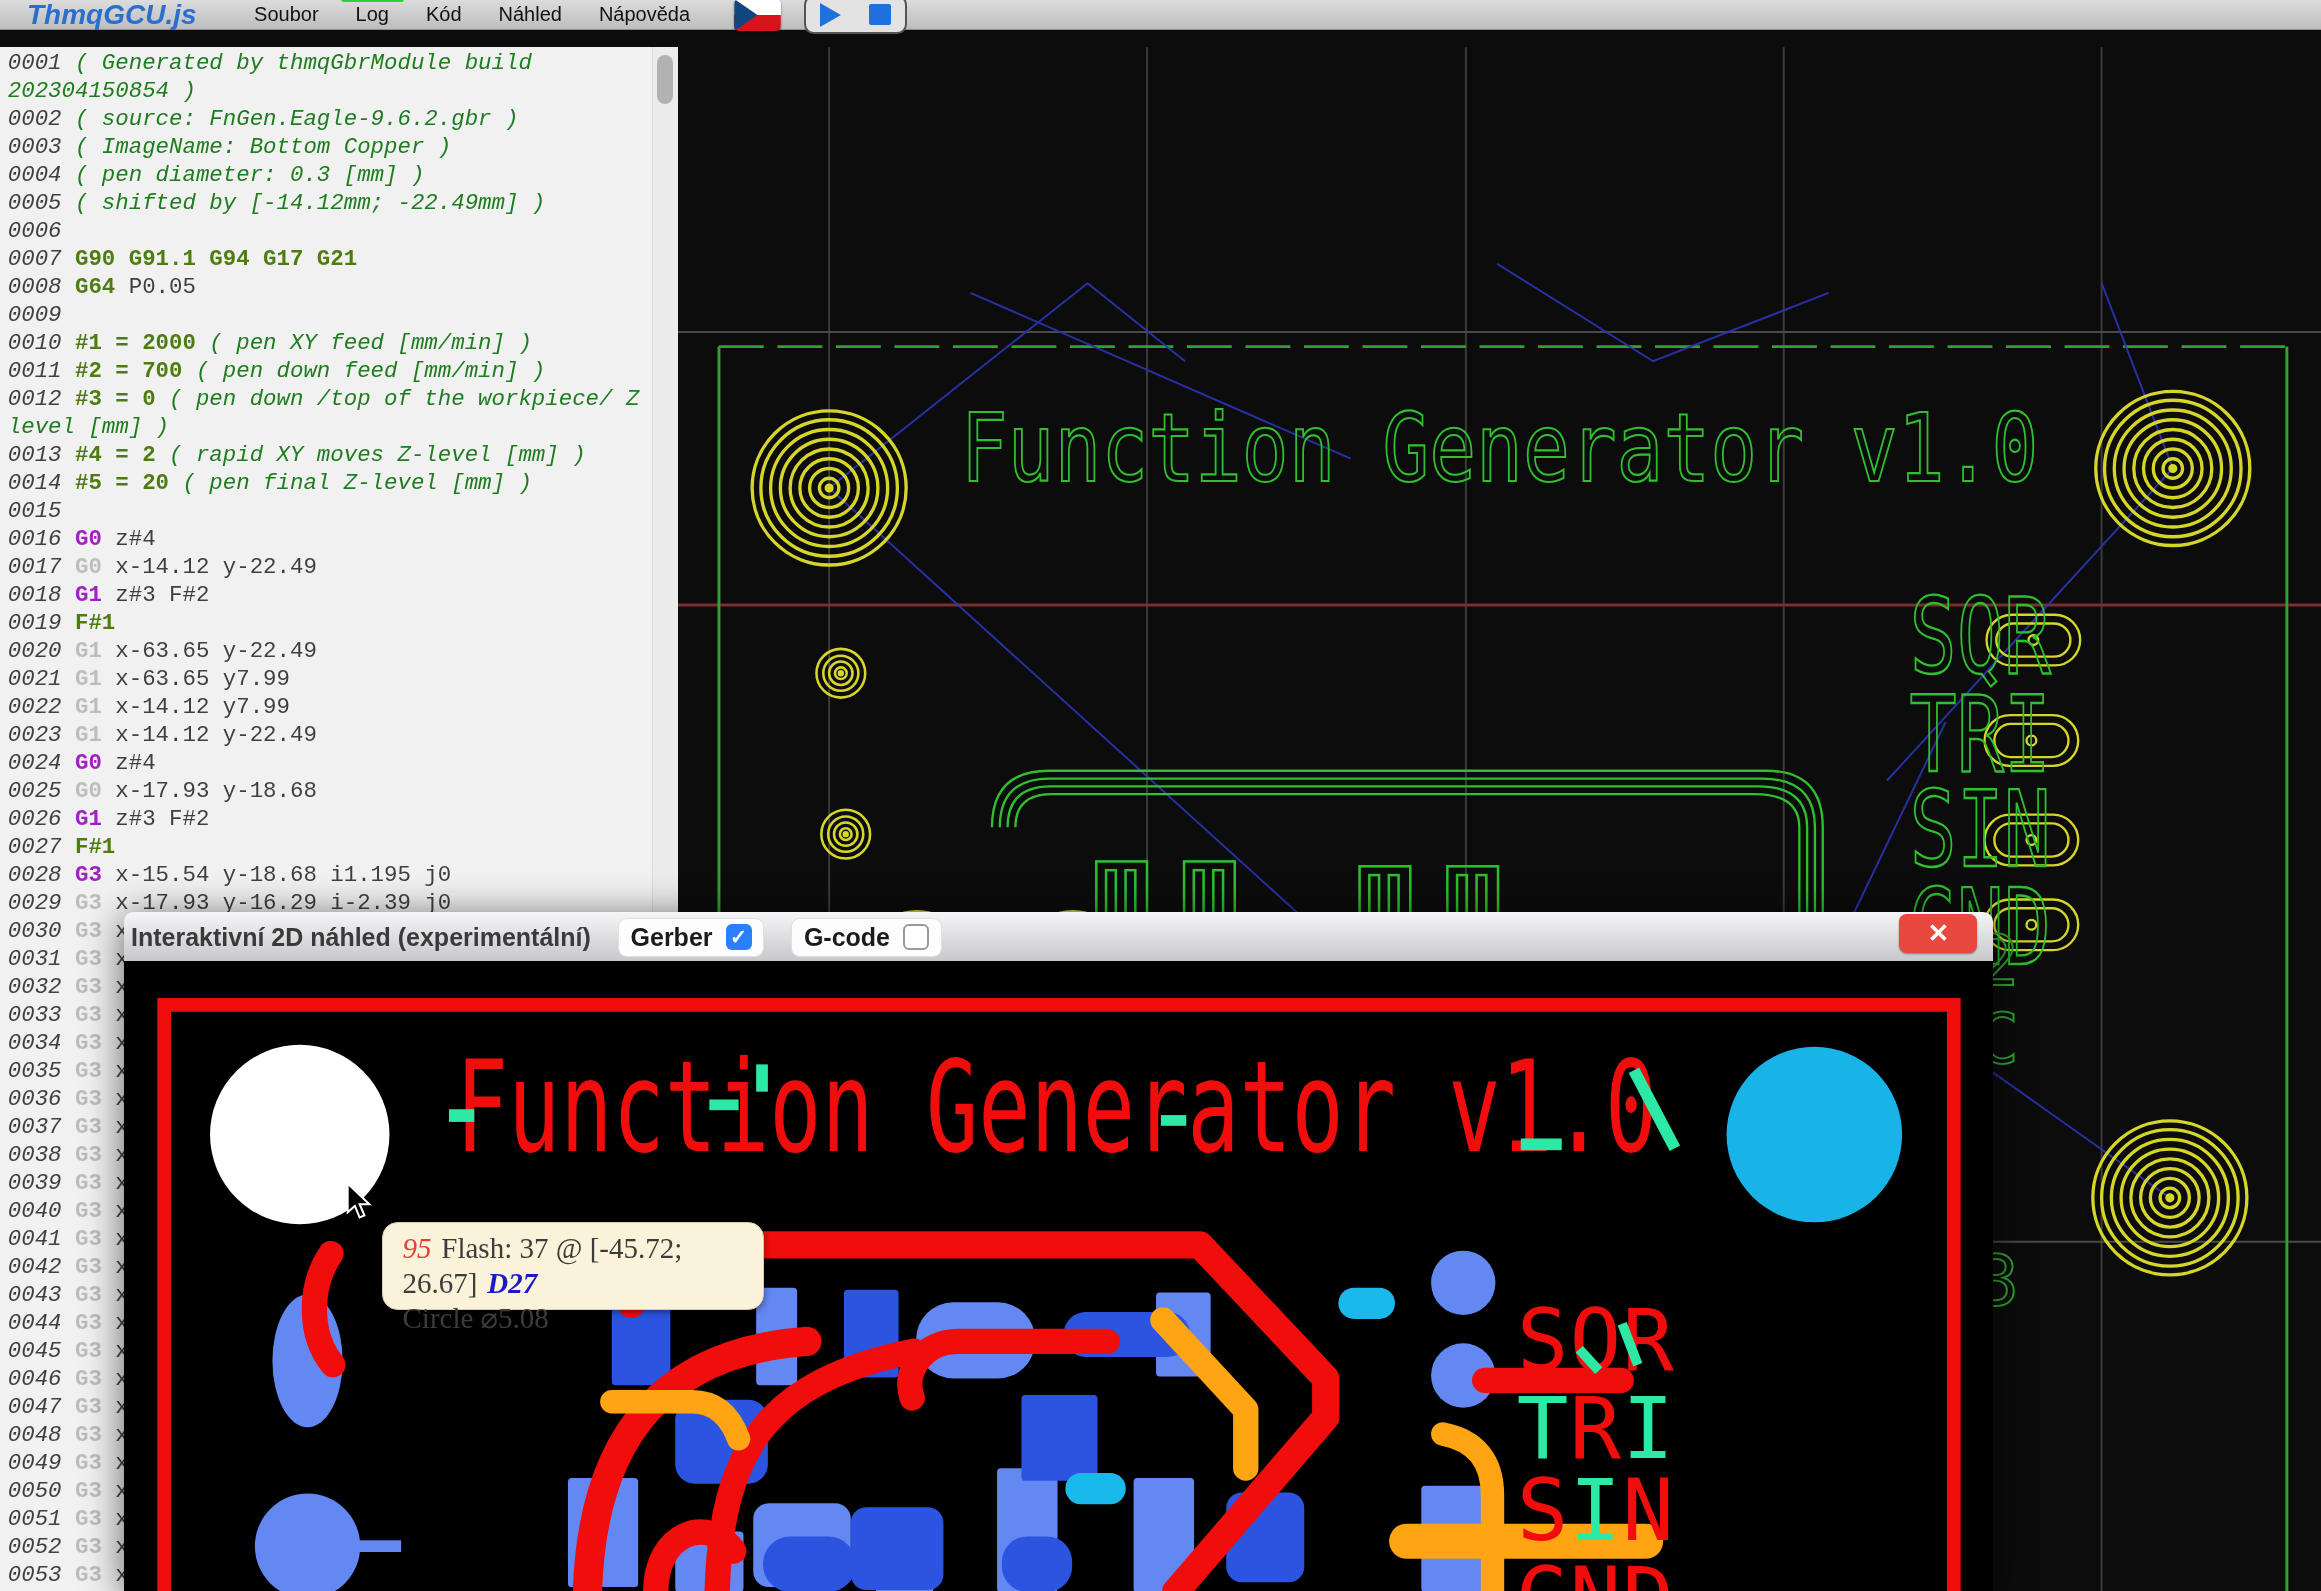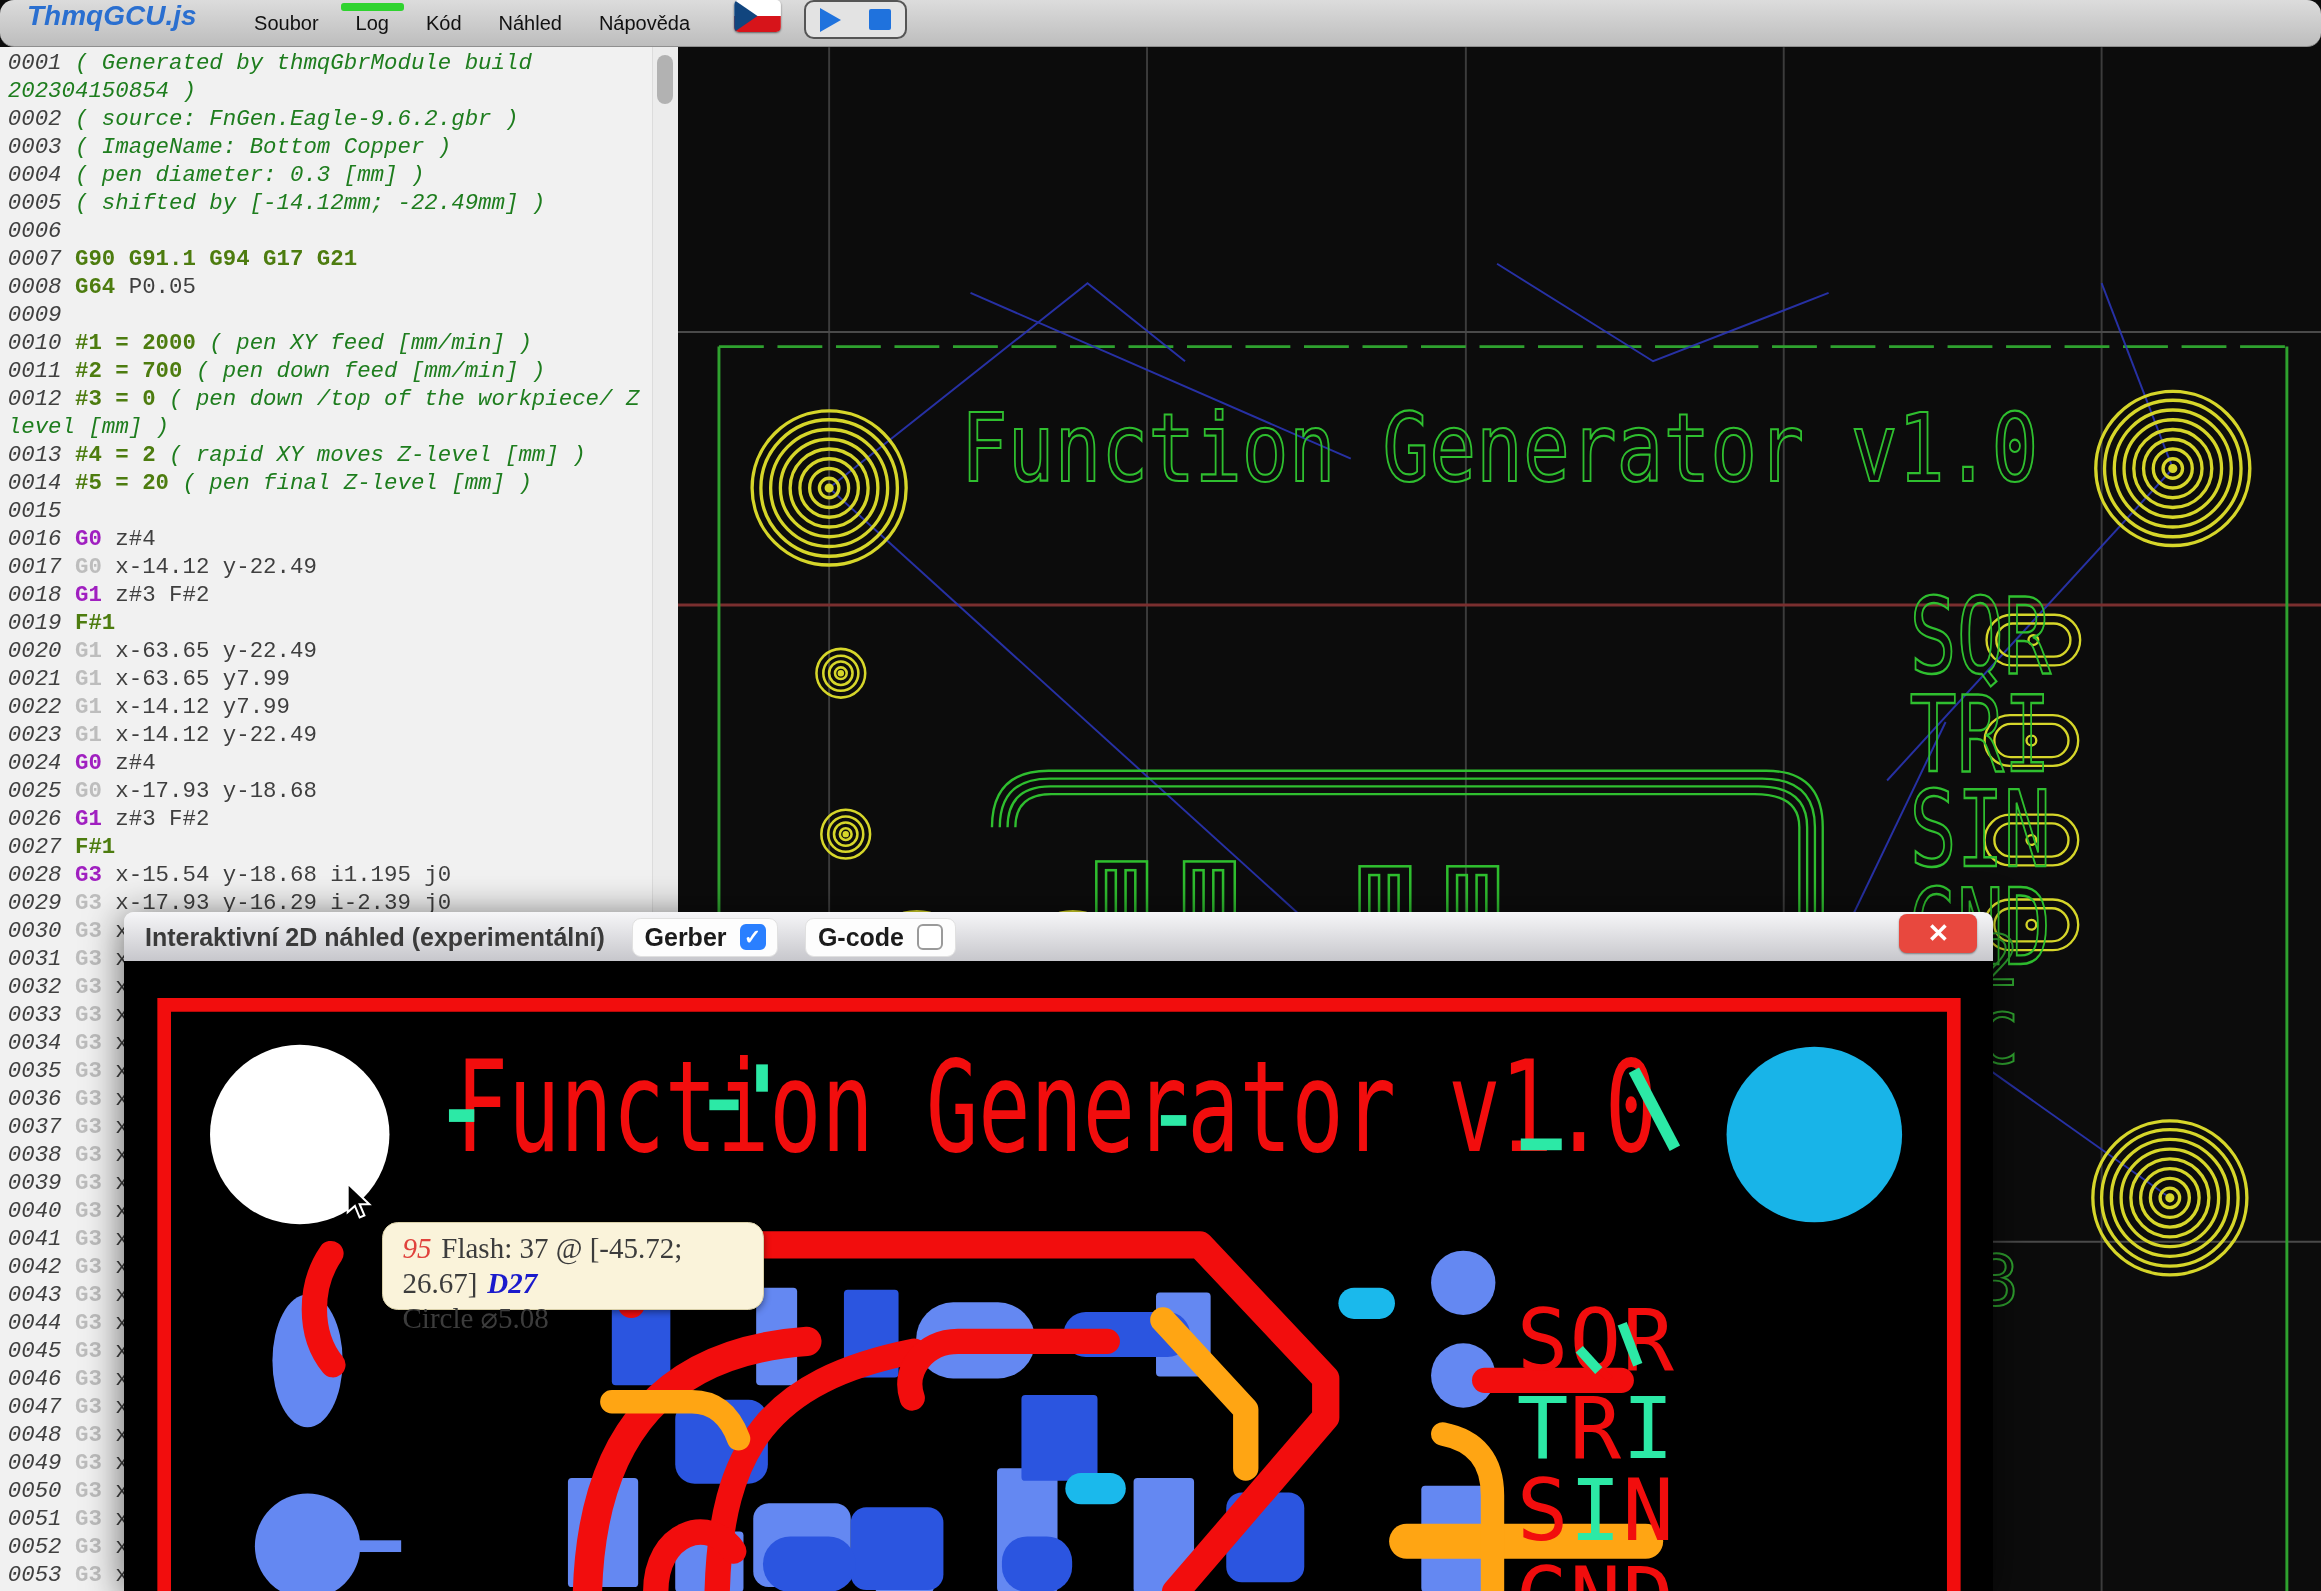--- a/index.html
+++ b/index.html
@@ -1,21 +1,21 @@
 <!DOCTYPE html>
 <html><head>
 <meta charset="utf-8">
 <style>
   html,body{margin:0;padding:0;background:#222;}
   #screen{position:relative;width:2321px;height:1592px;overflow:hidden;background:#0c0c0c;
           font-family:"Liberation Sans",sans-serif;}
   
-  .menubar{position:absolute;left:0;top:0;width:2321px;height:47px;
+  .menubar{position:absolute;left:0;top:0;width:2321px;height:30px;
     background:linear-gradient(#dcdcdc,#bdbdbd);border-bottom:1px solid #8f8f8f;
-    display:flex;padding-left:27px;box-sizing:border-box;z-index:5;border-radius:14px;}
+    display:flex;align-items:center;padding-left:27px;box-sizing:border-box;z-index:5;}
   .brand{font-size:28px;font-weight:bold;font-style:italic;color:#2a6fd0;margin-right:39px;}
   .menu-item{position:relative;font-size:20px;color:#111;padding:0 18.5px;height:47px;
     line-height:47px;cursor:default;}
   .menu-item.active::before{content:'';position:absolute;left:3.9px;right:3.9px;top:2.9px;height:7.8px;
     background:#2fd32f;border-radius:2.9px;}
   .flag{width:47px;height:32px;margin-left:25px;border-radius:4.9px;overflow:hidden;
     box-shadow:0 1px 2px rgba(0,0,0,.5);flex:none;}
   .runbox{margin-left:23.4px;width:99px;height:35px;border:2px solid #555;border-radius:9.8px;
     background:#e3e3e3;display:flex;align-items:center;justify-content:space-around;}
   .play-tri{width:0;height:0;border-left:21.5px solid #1f72dd;border-top:12.7px solid transparent;
@@ -39,21 +39,21 @@
     border-left:1px solid #dcdcdc;}
   .scroll-thumb{position:absolute;left:3.9px;top:7.8px;width:16.6px;height:49px;background:#b2b2b2;
     border-radius:8.8px;}
   
   .main-view{position:absolute;left:678px;top:47px;width:1643px;height:1545px;z-index:0;}
   
   .modal{position:absolute;left:124px;top:912px;width:1869px;height:680px;z-index:10;
     border-radius:9.8px 9.8px 0 0;box-shadow:0 5.9px 39px rgba(0,0,0,.6);}
   .modal-titlebar{position:relative;height:51px;border-radius:9.8px 9.8px 0 0;
     background:linear-gradient(#f6f6f8,#c6c6cb);border-bottom:1px solid #909090;
-    display:flex;align-items:center;padding-left:21px;box-sizing:border-box;}
+    display:flex;align-items:center;padding-left:7px;box-sizing:border-box;}
   .modal-title{font-size:25px;font-weight:bold;color:#3a3a3a;white-space:nowrap;}
   .toggle-btn{margin-left:27px;background:#fdfdfd;border:1px solid #e0e0e0;border-radius:8.8px;
     height:37px;display:flex;align-items:center;gap:13px;padding:0 11.7px;font-size:25px;
     font-weight:bold;color:#1b1b1b;}
   .cb{width:26px;height:26px;border-radius:5.9px;box-sizing:border-box;display:flex;
     align-items:center;justify-content:center;font-size:20.5px;font-weight:bold;color:#fff;}
   .cb.on{background:#2a7fff;}
   .cb.off{background:#fff;border:2px solid #9a9a9a;}
   .close-btn{position:absolute;right:15.6px;top:2px;width:78px;height:39px;background:#e8483e;
     border-radius:7.8px;display:flex;align-items:center;justify-content:center;color:#fff;

